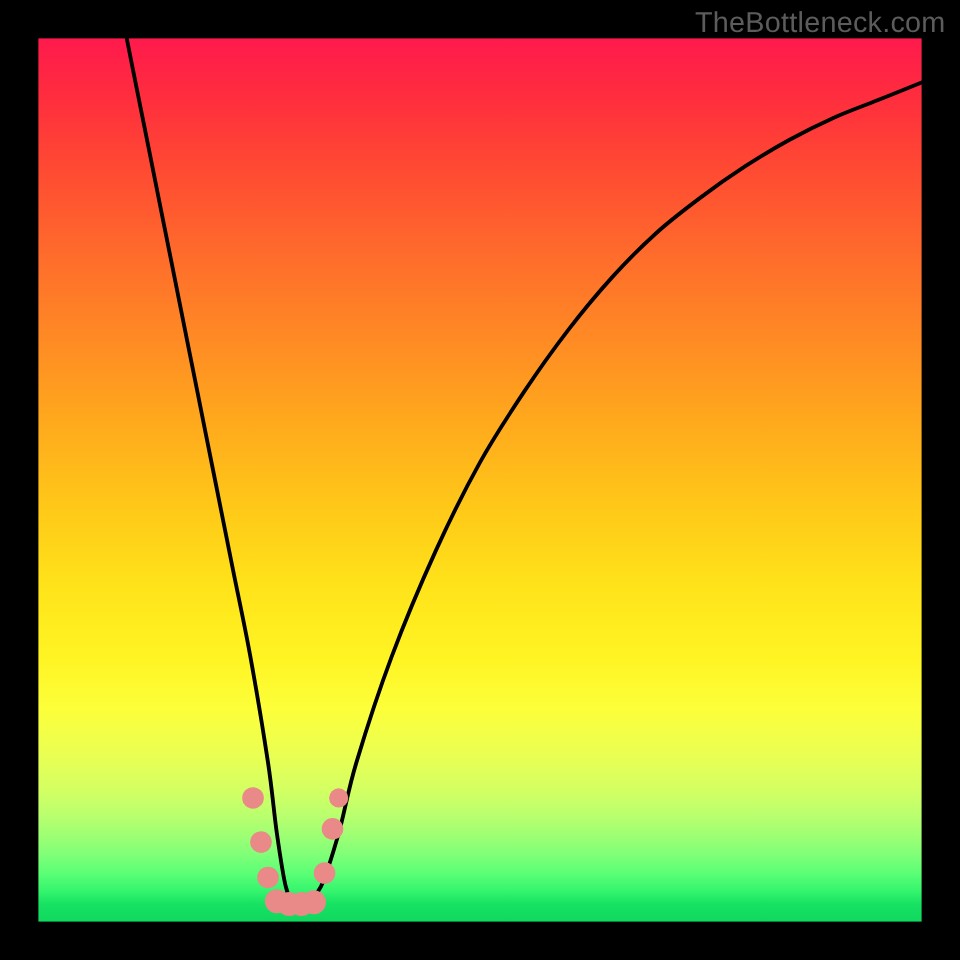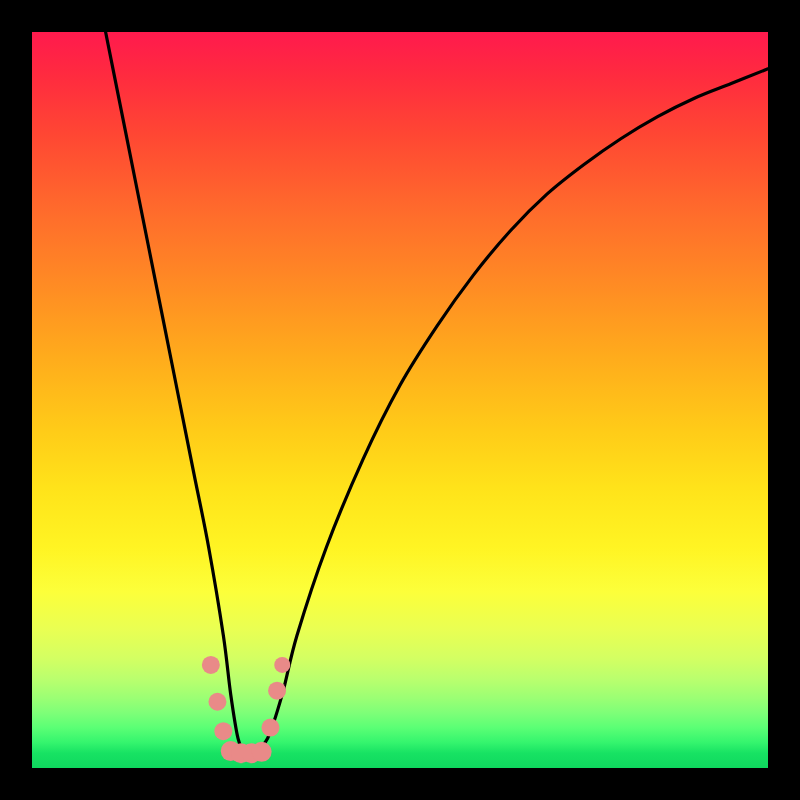--- a/index.html
+++ b/index.html
@@ -64,20 +64,21 @@
     top: 0;
     width: 736px;
     height: 736px;
     overflow: visible;
   }
 </style>
 </head>
 <body>
 
 <div class="frame">
+  <div class="watermark">TheBottleneck.com</div>
   <div class="plot">
     <svg class="curve" viewBox="0 0 736 736">
       <path id="curvePath" fill="none" stroke="#000" stroke-width="3.2" stroke-linecap="round" d="M 73.60000000000001 0 C 76.05333333333334 12.266666666666671, 83.41333333333333 49.066666666666706, 88.32 73.60000000000002 C 93.22666666666666 98.13333333333334, 98.13333333333334 122.66666666666659, 103.04 147.19999999999993 C 107.94666666666667 171.73333333333326, 112.85333333333334 196.2666666666667, 117.76 220.80000000000007 C 122.66666666666667 245.33333333333343, 127.57333333333332 269.86666666666673, 132.48 294.40000000000003 C 137.38666666666666 318.93333333333334, 142.29333333333335 343.4666666666667, 147.20000000000002 368 C 152.10666666666668 392.5333333333333, 157.01333333333332 417.0666666666666, 161.92 441.59999999999997 C 166.82666666666665 466.1333333333333, 171.73333333333332 488.21333333333337, 176.64 515.2 C 181.54666666666665 542.1866666666667, 187.68 578.9866666666667, 191.36 603.52 C 195.04000000000002 628.0533333333333, 196.2666666666667 645.2266666666667, 198.72000000000003 662.4 C 201.17333333333335 679.5733333333333, 203.6266666666667 696.7466666666667, 206.08 706.56 C 208.53333333333333 716.3733333333332, 210.98666666666668 718.8266666666666, 213.44 721.28 C 215.89333333333332 723.7333333333333, 217.11999999999998 723.7333333333333, 220.79999999999998 721.28 C 224.48 718.8266666666666, 230.61333333333334 716.3733333333332, 235.52 706.56 C 240.42666666666668 696.7466666666667, 245.33333333333334 679.5733333333333, 250.24 662.4 C 255.14666666666668 645.2266666666667, 257.59999999999997 628.0533333333333, 264.96 603.52 C 272.32 578.9866666666667, 283.36 544.6400000000001, 294.40000000000003 515.2 C 305.44000000000005 485.76000000000005, 318.93333333333334 453.8666666666667, 331.2 426.88 C 343.46666666666664 399.8933333333333, 355.73333333333335 375.35999999999996, 368 353.28 C 380.26666666666665 331.2, 392.53333333333336 312.8, 404.8 294.40000000000003 C 417.06666666666666 276.00000000000006, 429.3333333333333 258.82666666666665, 441.59999999999997 242.88 C 453.8666666666666 226.93333333333334, 466.1333333333334 212.21333333333337, 478.40000000000003 198.72000000000003 C 490.6666666666667 185.2266666666667, 502.9333333333333 172.95999999999995, 515.1999999999999 161.91999999999996 C 527.4666666666666 150.87999999999997, 539.7333333333333 141.68, 552 132.48000000000002 C 564.2666666666667 123.28000000000003, 576.5333333333334 114.69333333333337, 588.8000000000001 106.72000000000003 C 601.0666666666667 98.74666666666668, 613.3333333333334 91.38666666666666, 625.6 84.63999999999999 C 637.8666666666667 77.89333333333332, 650.1333333333333 71.76, 662.4 66.24000000000001 C 674.6666666666666 60.720000000000006, 686.9333333333333 56.42666666666664, 699.1999999999999 51.51999999999998 C 711.4666666666666 46.61333333333332, 729.8666666666667 39.25333333333339, 736 36.80000000000007"></path>
       <g id="dots">
           <circle cx="178.84799999999998" cy="632.96" r="9" fill="#e98a88"></circle>
           <circle cx="185.472" cy="669.76" r="9" fill="#e98a88"></circle>
           <circle cx="191.36" cy="699.2" r="9" fill="#e98a88"></circle>
           <circle cx="198.72000000000003" cy="719.072" r="10" fill="#e98a88"></circle>
           <circle cx="209.02399999999997" cy="721.28" r="10" fill="#e98a88"></circle>
           <circle cx="219.328" cy="721.28" r="10" fill="#e98a88"></circle>

